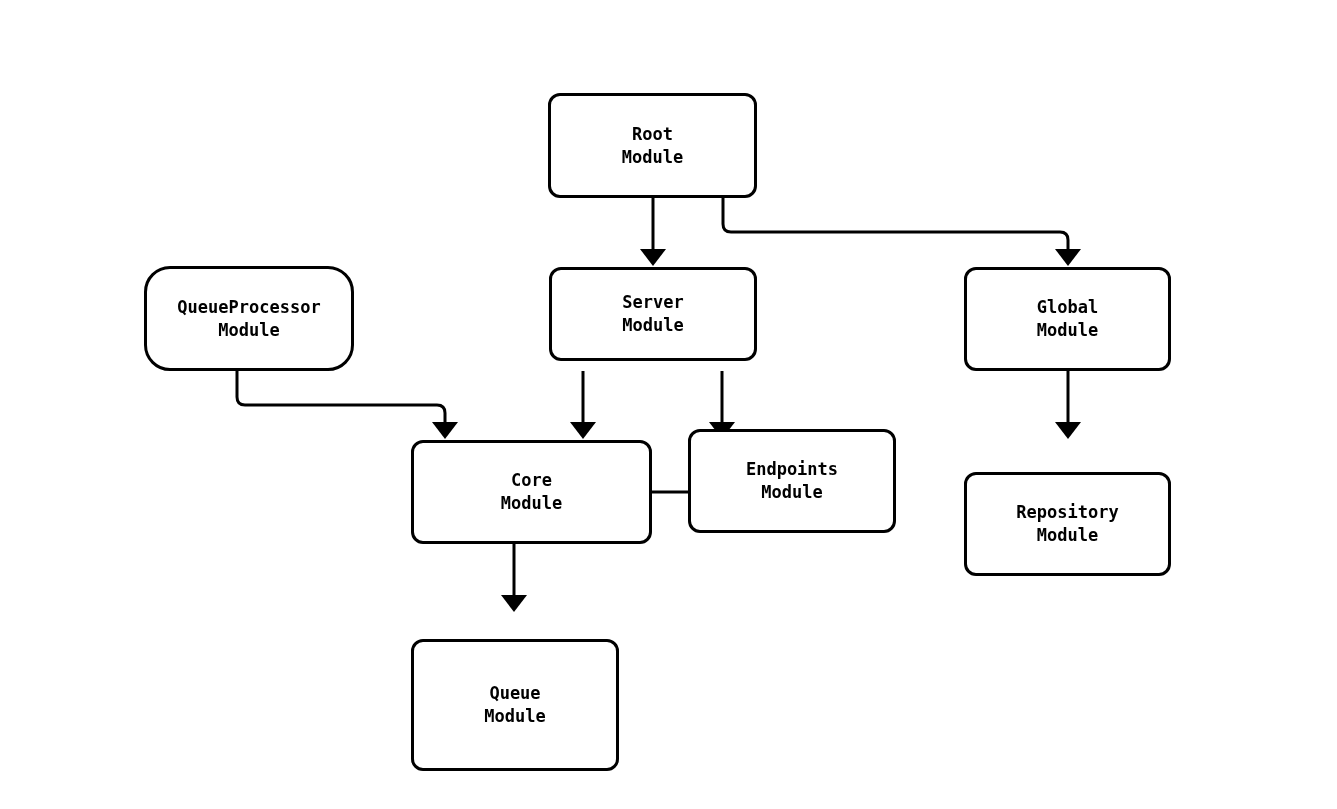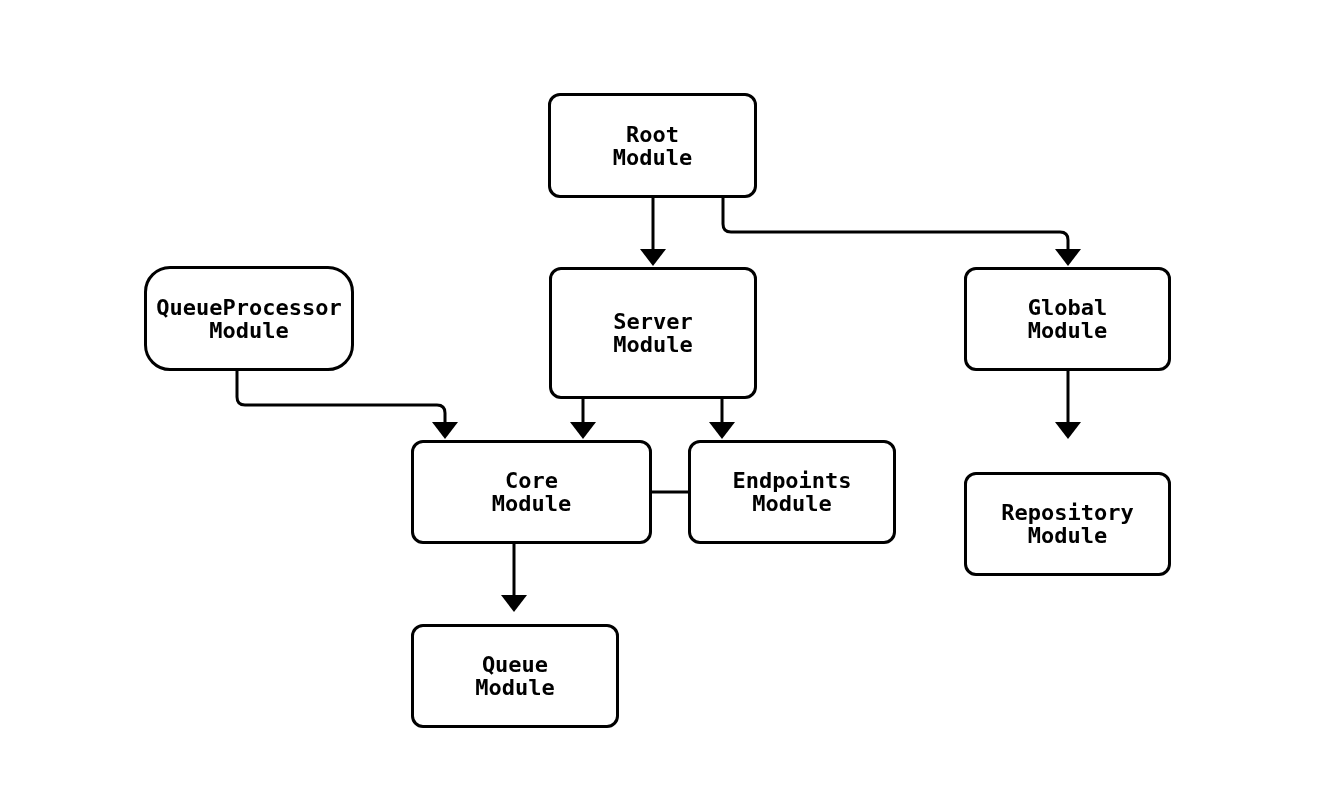--- a/index.html
+++ b/index.html
@@ -31,21 +31,21 @@
     background: #ffffff;
     border: 3px solid #000000;
     border-radius: 12px;
     display: flex;
     flex-direction: column;
     align-items: center;
     justify-content: center;
     text-align: center;
   }
   .node .line {
-    font-size: 22px;
+    font-size: 17px;
     line-height: 23px;
     font-weight: bold;
     color: #000000;
     white-space: nowrap;
   }
 </style>
 </head>
 <body>
 
 <div class="canvas">
@@ -80,43 +80,43 @@
   <div class="node" style="left:548px; top:93px; width:209px; height:105px;">
     <div class="line">Root</div>
     <div class="line">Module</div>
   </div>
 
   <div class="node" style="left:144px; top:266px; width:210px; height:105px;border-radius:26px;">
     <div class="line">QueueProcessor</div>
     <div class="line">Module</div>
   </div>
 
-  <div class="node" style="left:549px; top:267px; width:208px; height:132px;">
+  <div class="node" style="left:549px; top:267px; width:208px; height:94px;">
     <div class="line">Server</div>
     <div class="line">Module</div>
   </div>
 
   <div class="node" style="left:964px; top:267px; width:207px; height:104px;">
     <div class="line">Global</div>
     <div class="line">Module</div>
   </div>
 
   <div class="node" style="left:411px; top:440px; width:241px; height:104px;">
     <div class="line">Core</div>
     <div class="line">Module</div>
   </div>
 
-  <div class="node" style="left:688px; top:440px; width:208px; height:104px;text-align:right;">
+  <div class="node" style="left:688px; top:429px; width:208px; height:104px;text-align:right;">
     <div class="line">Endpoints</div>
     <div class="line">Module</div>
   </div>
 
   <div class="node" style="left:964px; top:440px; width:207px; height:104px;margin-top:32px;">
     <div class="line">Repository</div>
     <div class="line">Module</div>
   </div>
 
-  <div class="node" style="left:411px; top:624px; width:208px; height:104px;">
+  <div class="node" style="left:411px; top:639px; width:208px; height:132px;">
     <div class="line">Queue</div>
     <div class="line">Module</div>
   </div>
 
 </div>
 
 </body></html>

